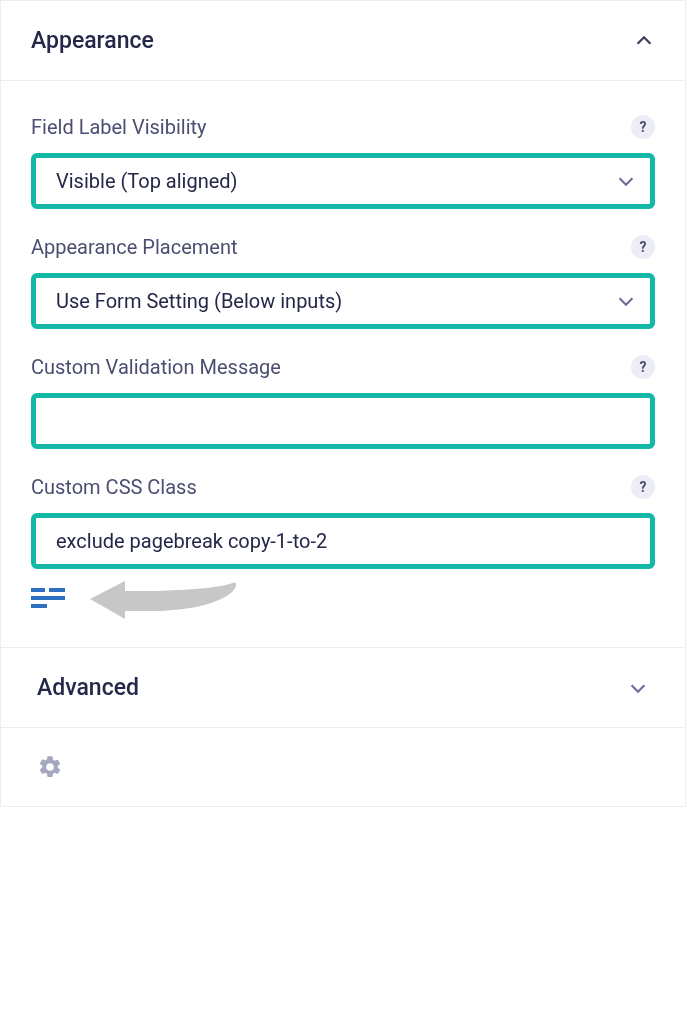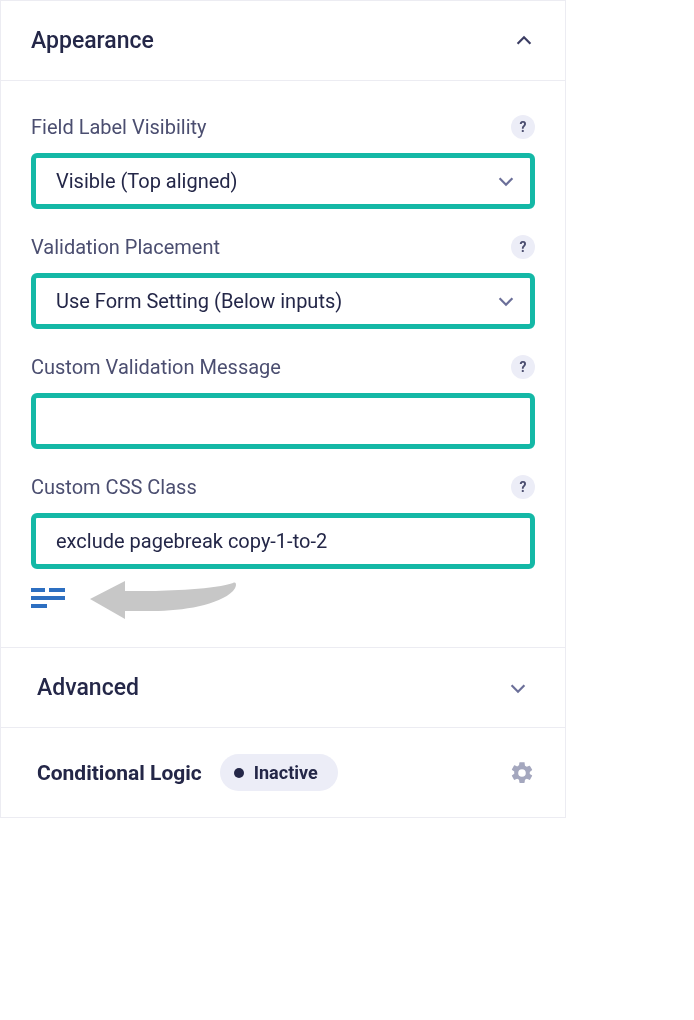--- a/index.html
+++ b/index.html
@@ -3,21 +3,21 @@
 <meta charset="utf-8">
 <style>
   * { box-sizing: border-box; margin: 0; padding: 0; }
   html, body {
     width: 694px;
     font-family: -apple-system, BlinkMacSystemFont, "Segoe UI", Roboto, Helvetica, Arial, sans-serif;
     background: #fff;
     color: #242748;
   }
   .panel {
-    width: 566px;
+    width: 686px;
     border: 1px solid #ececf2;
   }
   .section-header {
     display: flex;
     align-items: center;
     justify-content: space-between;
     padding: 26px 30px 26px 30px;
     border-bottom: 1px solid #ececf2;
     cursor: pointer;
   }
@@ -191,21 +191,21 @@
           <option>Visible (Top aligned)</option>
         </select>
         <svg class="chevron select-chevron" viewBox="0 0 24 24" width="20" height="20">
           <polyline points="5 9 12 16 19 9"></polyline>
         </svg>
       </div>
     </div>
 
     <div class="field">
       <div class="field-label-row">
-        <span class="field-label">Validation Placement</span>
+        <span class="field-label">Appearance Placement</span>
         <span class="help-badge">?</span>
       </div>
       <div class="select-wrap">
         <select class="control">
           <option>Use Form Setting (Below inputs)</option>
         </select>
         <svg class="chevron select-chevron" viewBox="0 0 24 24" width="20" height="20">
           <polyline points="5 9 12 16 19 9"></polyline>
         </svg>
       </div>
@@ -245,25 +245,18 @@
   </div>
 
   <div class="collapsed-section">
     <h2>Advanced</h2>
     <svg class="chevron collapsed-chevron" viewBox="0 0 24 24" width="22" height="22">
       <polyline points="5 9 12 16 19 9"></polyline>
     </svg>
   </div>
 
   <div class="cond-logic-row">
-    <div class="cond-logic-left">
-      <h3>Conditional Logic</h3>
-      <span class="status-pill">
-        <span class="status-dot"></span>
-        <span>Inactive</span>
-      </span>
-    </div>
     <svg class="gear-icon" viewBox="0 0 24 24">
       <path fill="currentColor" d="M19.14,12.94a7.14,7.14,0,0,0,.05-.94,7.14,7.14,0,0,0-.05-.94l2.03-1.58a.5.5,0,0,0,.12-.64l-1.92-3.32a.5.5,0,0,0-.6-.22l-2.39.96a7.03,7.03,0,0,0-1.62-.94l-.36-2.54A.5.5,0,0,0,13.9,2h-3.8a.5.5,0,0,0-.49.42L9.25,4.96a7.03,7.03,0,0,0-1.62.94l-2.39-.96a.5.5,0,0,0-.6.22L2.72,8.48a.5.5,0,0,0,.12.64l2.03,1.58a7.14,7.14,0,0,0-.05.94,7.14,7.14,0,0,0,.05.94L2.84,14.16a.5.5,0,0,0-.12.64l1.92,3.32a.5.5,0,0,0,.6.22l2.39-.96a7.03,7.03,0,0,0,1.62.94l.36,2.54a.5.5,0,0,0,.49.42h3.8a.5.5,0,0,0,.49-.42l.36-2.54a7.03,7.03,0,0,0,1.62-.94l2.39.96a.5.5,0,0,0,.6-.22l1.92-3.32a.5.5,0,0,0-.12-.64ZM12,15.5A3.5,3.5,0,1,1,15.5,12,3.5,3.5,0,0,1,12,15.5Z"></path>
     </svg>
   </div>
 
 </div>
 
 </body></html>

